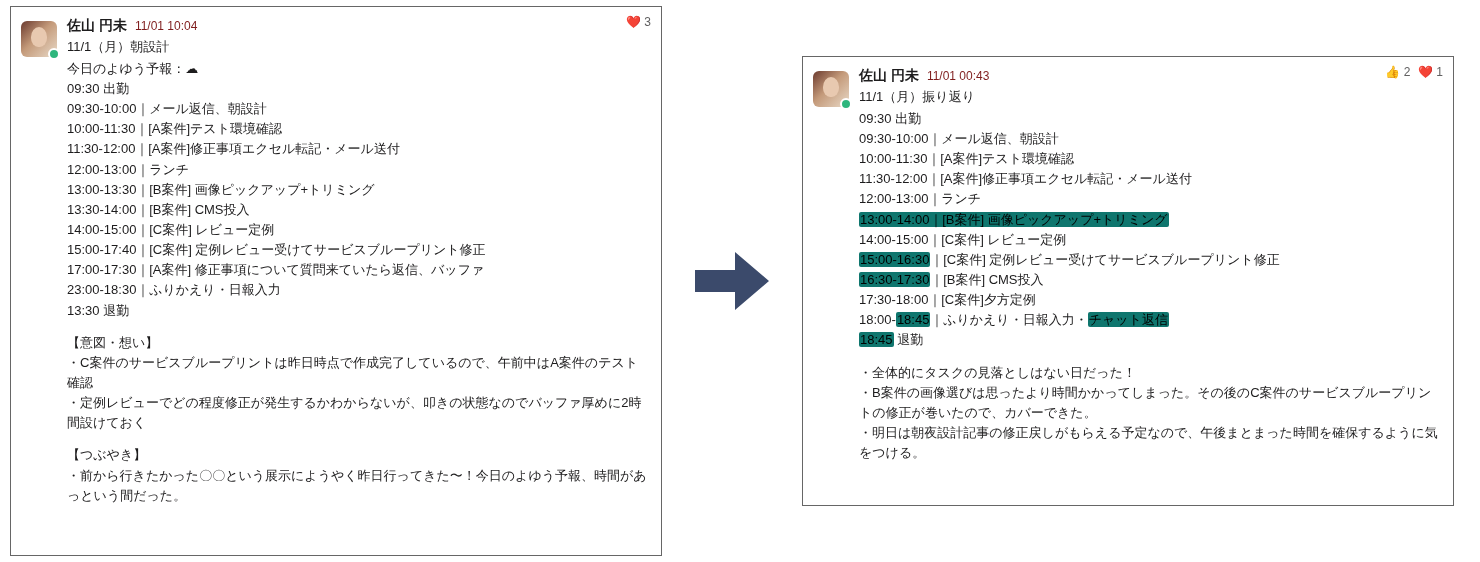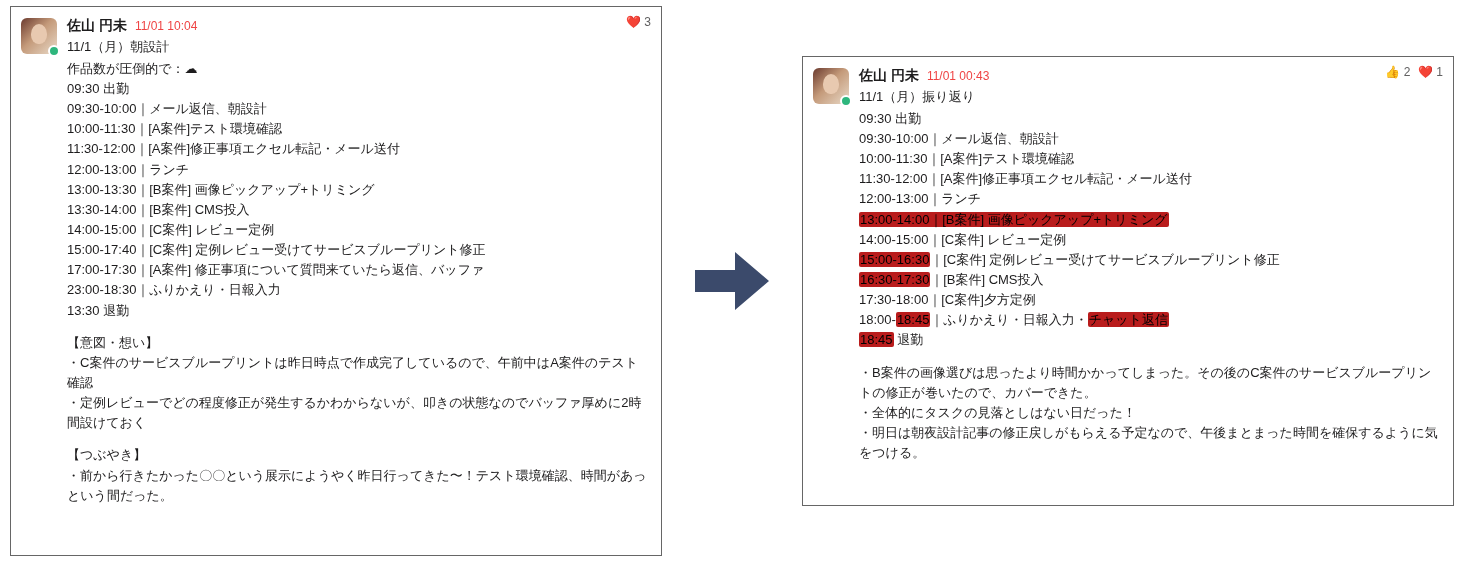--- a/index.html
+++ b/index.html
@@ -30,21 +30,21 @@
   .post.right { width: 652px; height: 450px; }
   .arrow-wrap {
     flex: 0 0 auto;
     display: flex;
     align-items: center;
     justify-content: center;
     width: 92px;
   }
   .header {
     display: flex;
-    align-items: center;
+    align-items: flex-end;
     gap: 10px;
     margin-bottom: 2px;
   }
   .avatar {
     width: 36px;
     height: 36px;
     border-radius: 6px;
     background: linear-gradient(135deg, #6b3a2e 0%, #c49a7a 45%, #e9dac8 100%);
     position: relative;
     flex: 0 0 auto;
@@ -63,40 +63,40 @@
     position: absolute;
     width: 12px; height: 12px;
     background: #2eb67d;
     border: 2px solid #fff;
     border-radius: 50%;
     bottom: -3px; right: -3px;
   }
   .avatar-wrap { position: relative; flex: 0 0 auto; }
   .meta { display: flex; align-items: baseline; gap: 8px; }
   .author { font-weight: 700; font-size: 14px; }
-  .time { color: #ef4444; font-size: 12px; }
+  .time { color: #7f1d1d; font-size: 12px; }
   .reactions {
     position: absolute;
     top: 6px;
     right: 10px;
     display: flex;
     gap: 8px;
     font-size: 12px;
     color: #616061;
     align-items: center;
   }
   .reaction { display: inline-flex; align-items: center; gap: 3px; }
   .body {
     margin-left: 46px;
     white-space: normal;
   }
   .body .line { display: block; }
   .body .section-gap { height: 12px; }
   mark.h {
-    background: #b91c1c;
+    background: #0f766e;
     padding: 0 1px;
     border-radius: 2px;
   }
 </style>
 </head>
 <body>
 
 <div class="stage">
 
   <div class="post left">
@@ -113,21 +113,21 @@
       </div>
       <div>
         <div class="meta">
           <span class="author">佐山 円未</span>
           <span class="time">11/01 10:04</span>
         </div>
         <div class="title">11/1（月）朝設計</div>
       </div>
     </div>
     <div class="body">
-      <span class="line">作品数が圧倒的で：☁</span>
+      <span class="line">今日のよゆう予報：☁</span>
       <div id="left-schedule">
           <span class="line">09:30  出勤</span>
           <span class="line">09:30-10:00｜メール返信、朝設計</span>
           <span class="line">10:00-11:30｜[A案件]テスト環境確認</span>
           <span class="line">11:30-12:00｜[A案件]修正事項エクセル転記・メール送付</span>
           <span class="line">12:00-13:00｜ランチ</span>
           <span class="line">13:00-13:30｜[B案件] 画像ピックアップ+トリミング</span>
           <span class="line">13:30-14:00｜[B案件] CMS投入</span>
           <span class="line">14:00-15:00｜[C案件] レビュー定例</span>
           <span class="line">15:00-17:40｜[C案件] 定例レビュー受けてサービスブループリント修正</span>
@@ -137,21 +137,21 @@
         </div>
       <div class="section-gap"></div>
       <span class="line">【意図・想い】</span>
       <div id="left-sec1">
           <span class="line">・C案件のサービスブループリントは昨日時点で作成完了しているので、午前中はA案件のテスト確認</span>
           <span class="line">・定例レビューでどの程度修正が発生するかわからないが、叩きの状態なのでバッファ厚めに2時間設けておく</span>
         </div>
       <div class="section-gap"></div>
       <span class="line">【つぶやき】</span>
       <div id="left-sec2">
-          <span class="line">・前から行きたかった〇〇という展示にようやく昨日行ってきた〜！テスト環境確認、時間があっという間だった。</span>
+          <span class="line">・前から行きたかった〇〇という展示にようやく昨日行ってきた〜！今日のよゆう予報、時間があっという間だった。</span>
         </div>
     </div>
   </div>
 
   <div class="arrow-wrap">
     <svg width="82" height="70" viewBox="0 0 82 70">
       <path d="M4 24 H44 V6 L78 35 L44 64 V46 H4 Z" fill="#3b4a6b"></path>
     </svg>
   </div>
 
@@ -189,20 +189,20 @@
           <span class="line"><mark class="h">13:00-14:00｜[B案件] 画像ピックアップ+トリミング</mark></span>
           <span class="line">14:00-15:00｜[C案件] レビュー定例</span>
           <span class="line"><mark class="h">15:00-16:30</mark>｜[C案件] 定例レビュー受けてサービスブループリント修正</span>
           <span class="line"><mark class="h">16:30-17:30</mark>｜[B案件] CMS投入</span>
           <span class="line">17:30-18:00｜[C案件]夕方定例</span>
           <span class="line">18:00-<mark class="h">18:45</mark>｜ふりかえり・日報入力・<mark class="h">チャット返信</mark></span>
           <span class="line"><mark class="h">18:45</mark>  退勤</span>
         </div>
       <div class="section-gap"></div>
       <div id="right-notes">
+          <span class="line">・全体的にタスクの見落としはない日だった！</span>
           <span class="line">・B案件の画像選びは思ったより時間かかってしまった。その後のC案件のサービスブループリントの修正が巻いたので、カバーできた。</span>
-          <span class="line">・全体的にタスクの見落としはない日だった！</span>
           <span class="line">・明日は朝夜設計記事の修正戻しがもらえる予定なので、午後まとまった時間を確保するように気をつける。</span>
         </div>
     </div>
   </div>
 
 </div>
 
 </body></html>

